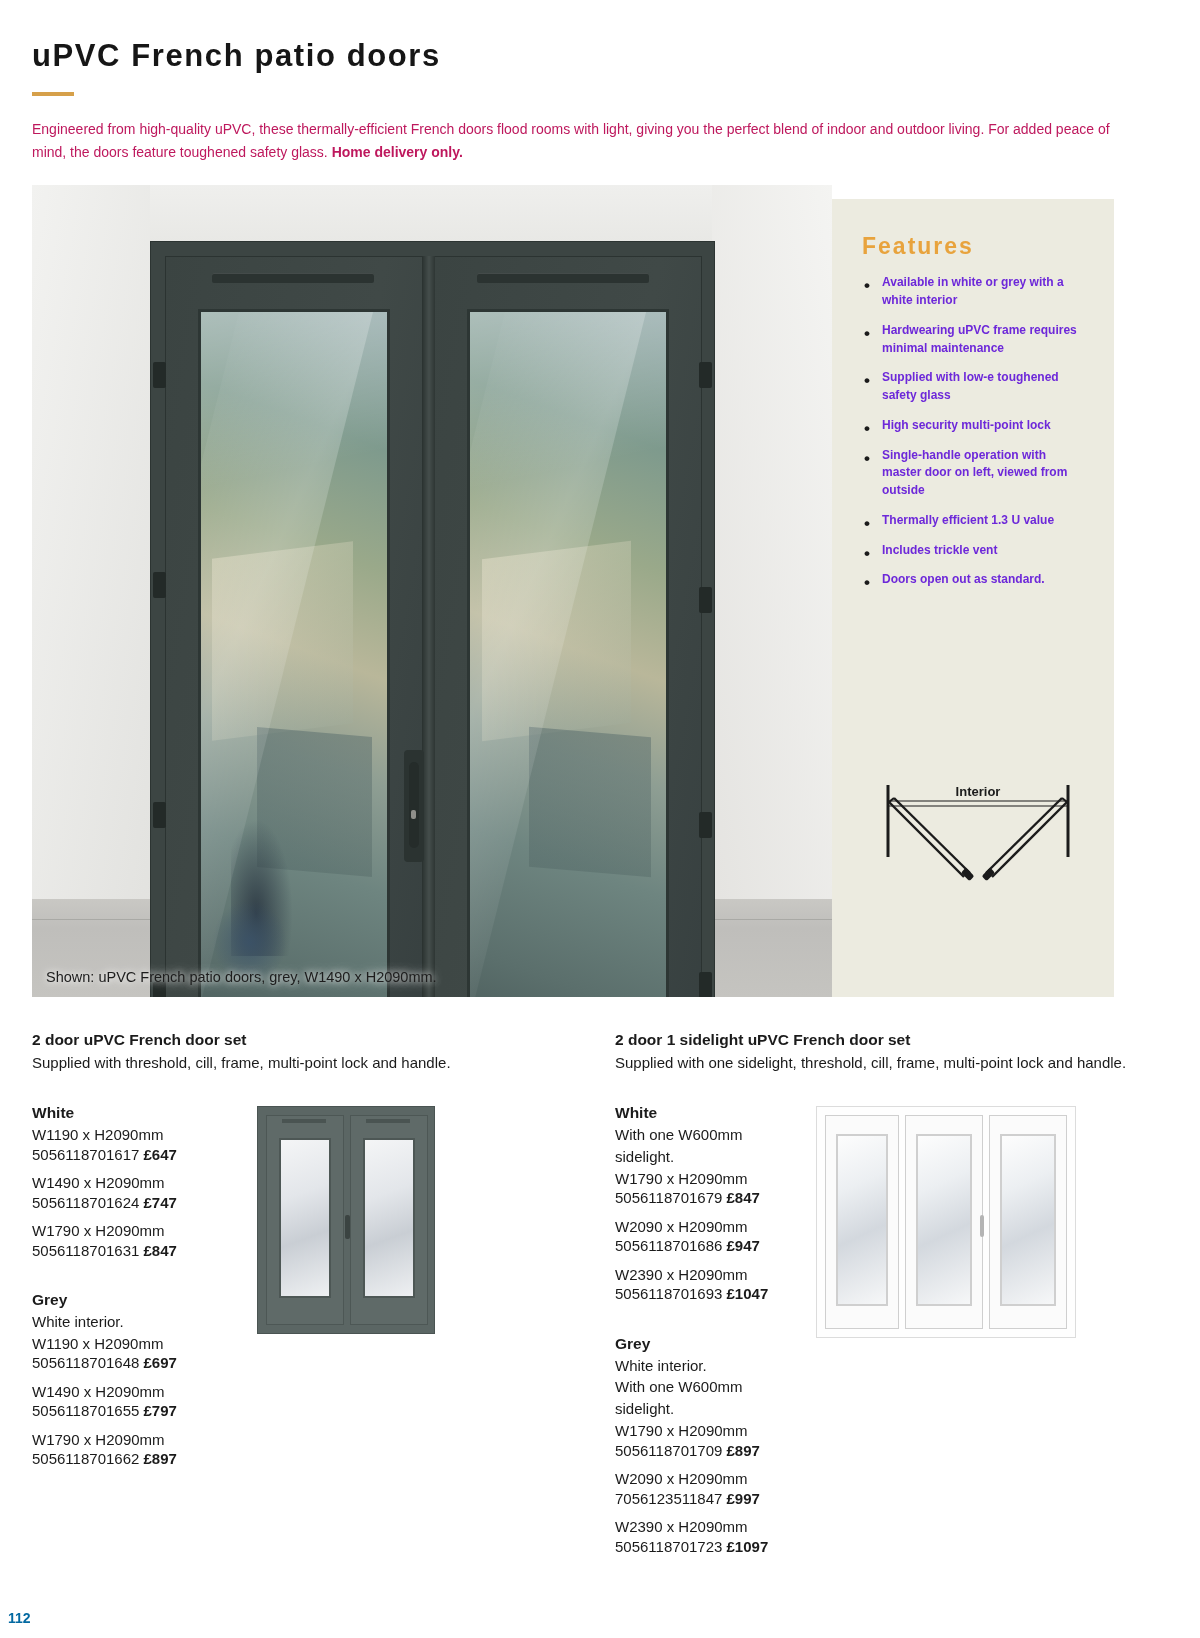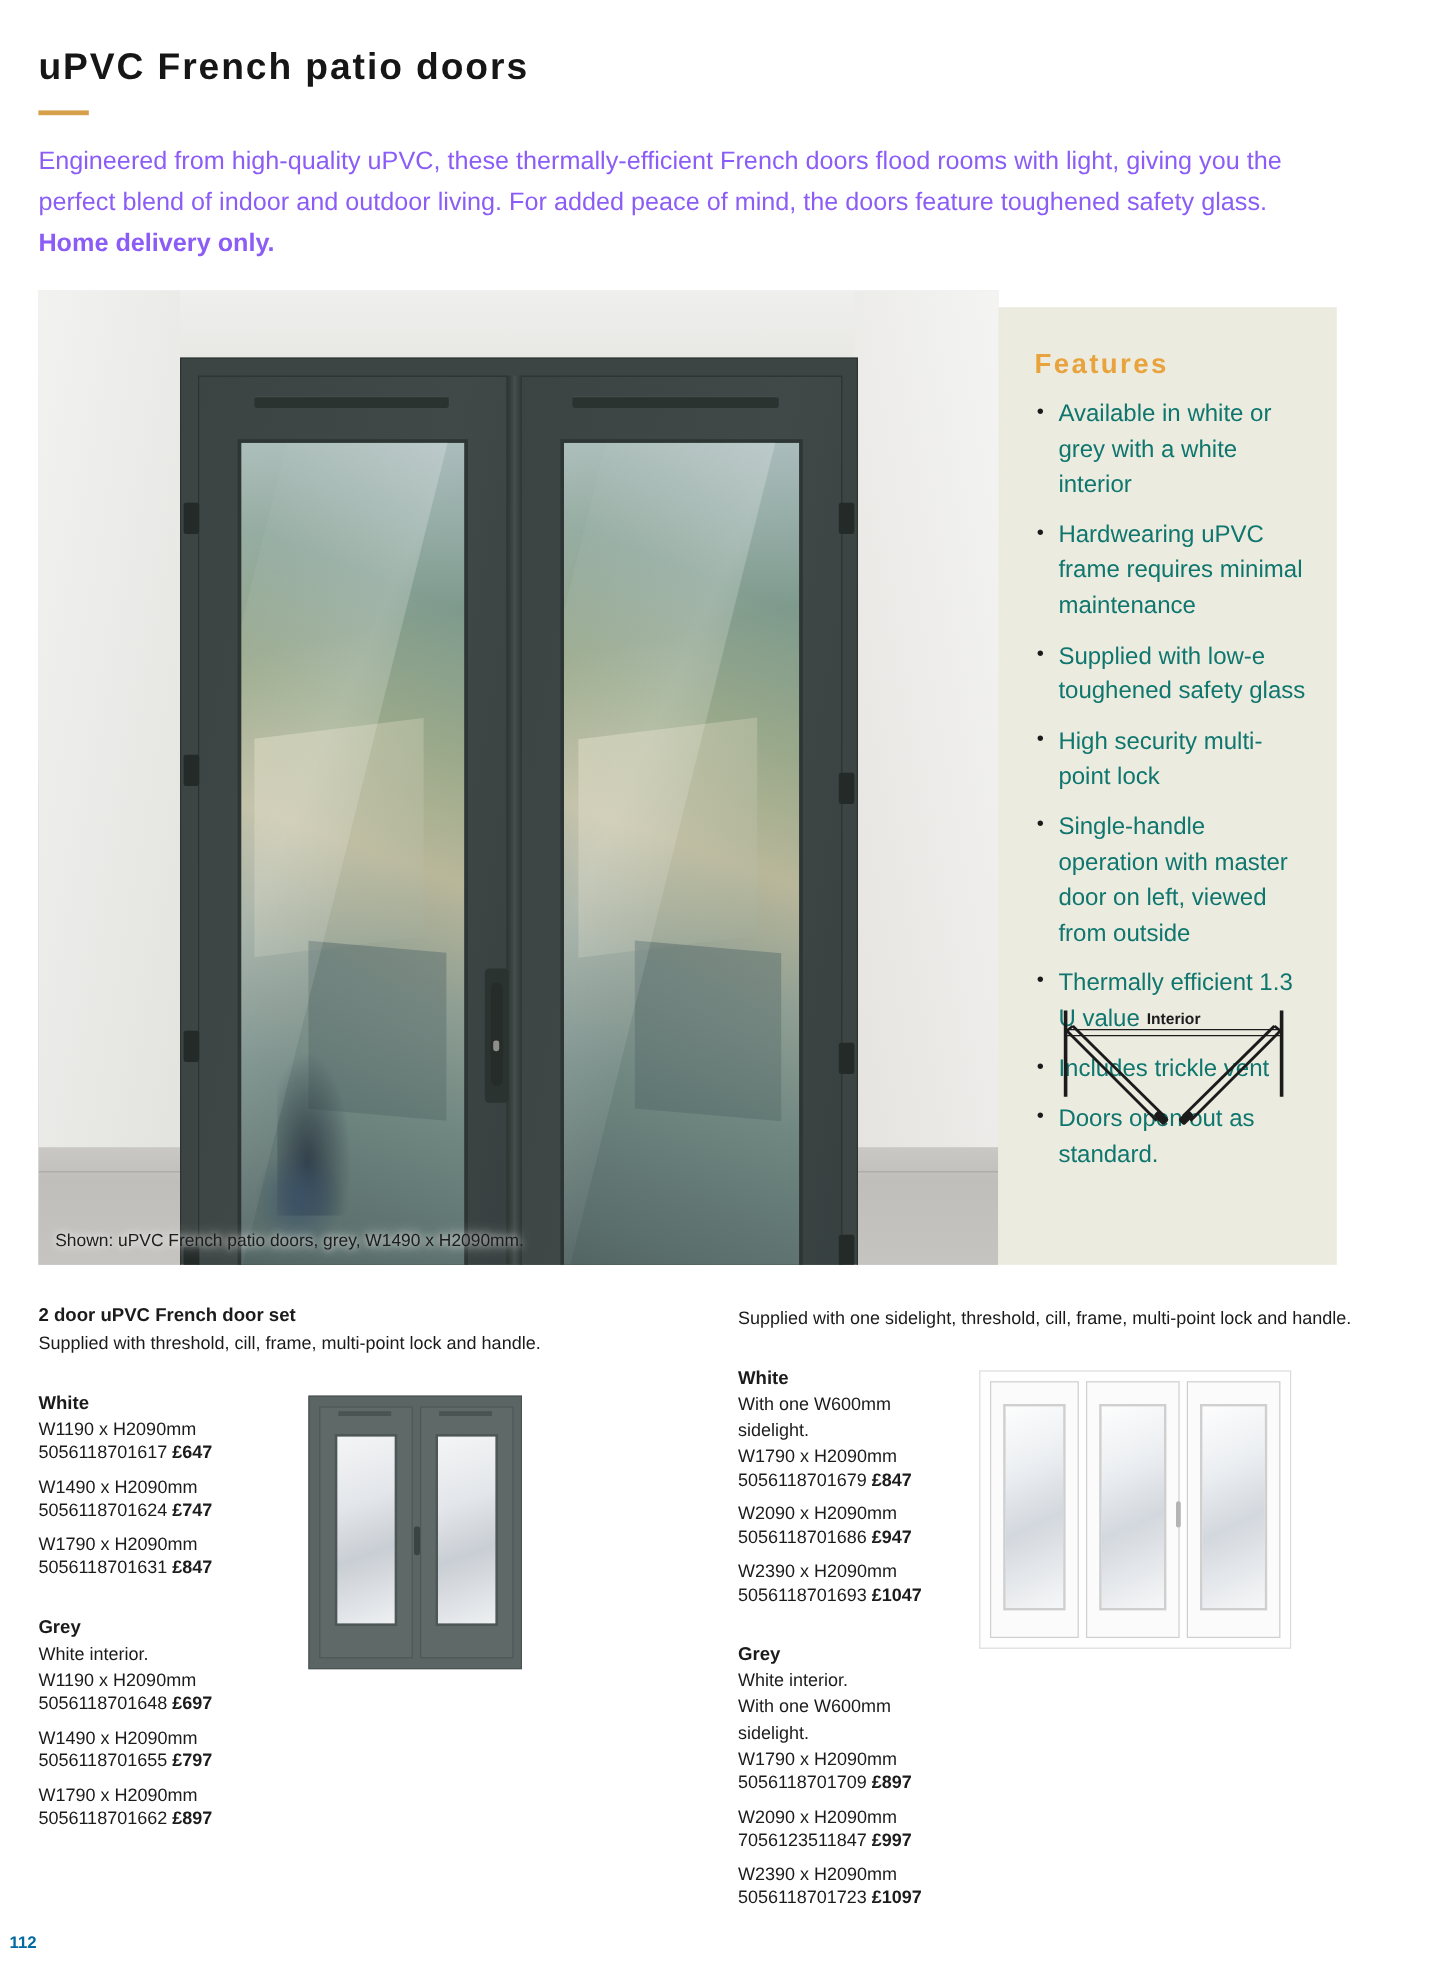--- a/index.html
+++ b/index.html
@@ -22,23 +22,23 @@
     color: #161616;
   }
   .title-rule {
     width: 42px;
     height: 4px;
     background: #d6a04a;
     margin-top: 18px;
   }
   .intro {
     margin-top: 22px;
-    font-size: 21px;
+    font-size: 14px;
     line-height: 1.62;
-    color: #8b5cf6;
+    color: #be185d;
     max-width: 1085px;
   }
   .intro b { font-weight: bold; }
 
   
   .hero-row {
     display: flex;
     margin: 22px 32px 0 32px;
     height: 812px;
   }
@@ -165,24 +165,24 @@
     font-weight: bold;
     color: #e8a33d;
     letter-spacing: 2px;
     margin-bottom: 14px;
   }
   .features ul { list-style: none; }
   .features li {
     position: relative;
     padding-left: 20px;
     margin-bottom: 12px;
-    font-size: 20px;
+    font-size: 12px;
     line-height: 1.48;
-    font-weight: 400;
-    color: #0f766e;
+    font-weight: 700;
+    color: #6d28d9;
   }
   .features li:before {
     content: "\2022";
     position: absolute; left: 2px; top: -1px;
     font-size: 17px; color: #1b1b1b;
   }
   .swing-diagram {
     position: absolute; left: 48px; bottom: 108px; width: 196px; height: 110px;
   }
 
@@ -405,20 +405,21 @@
           </div>
           <div class="tvent a"></div>
           <div class="tvent b"></div>
           <div class="hdl"></div>
         </div>
       </div>
     </div>
   </section>
 
   <section class="col">
+    <div class="set-title">2 door 1 sidelight uPVC French door set</div>
     <div class="set-sub">Supplied with one sidelight, threshold, cill, frame, multi-point lock and handle.</div>
 
     <div class="col-body">
       <div class="specs wide">
 
         <div>
           <div class="variant-name">White</div>
           <div class="variant-note">With one W600mm</div>
           <div class="variant-note">sidelight.</div>
           <div class="sku-block">

